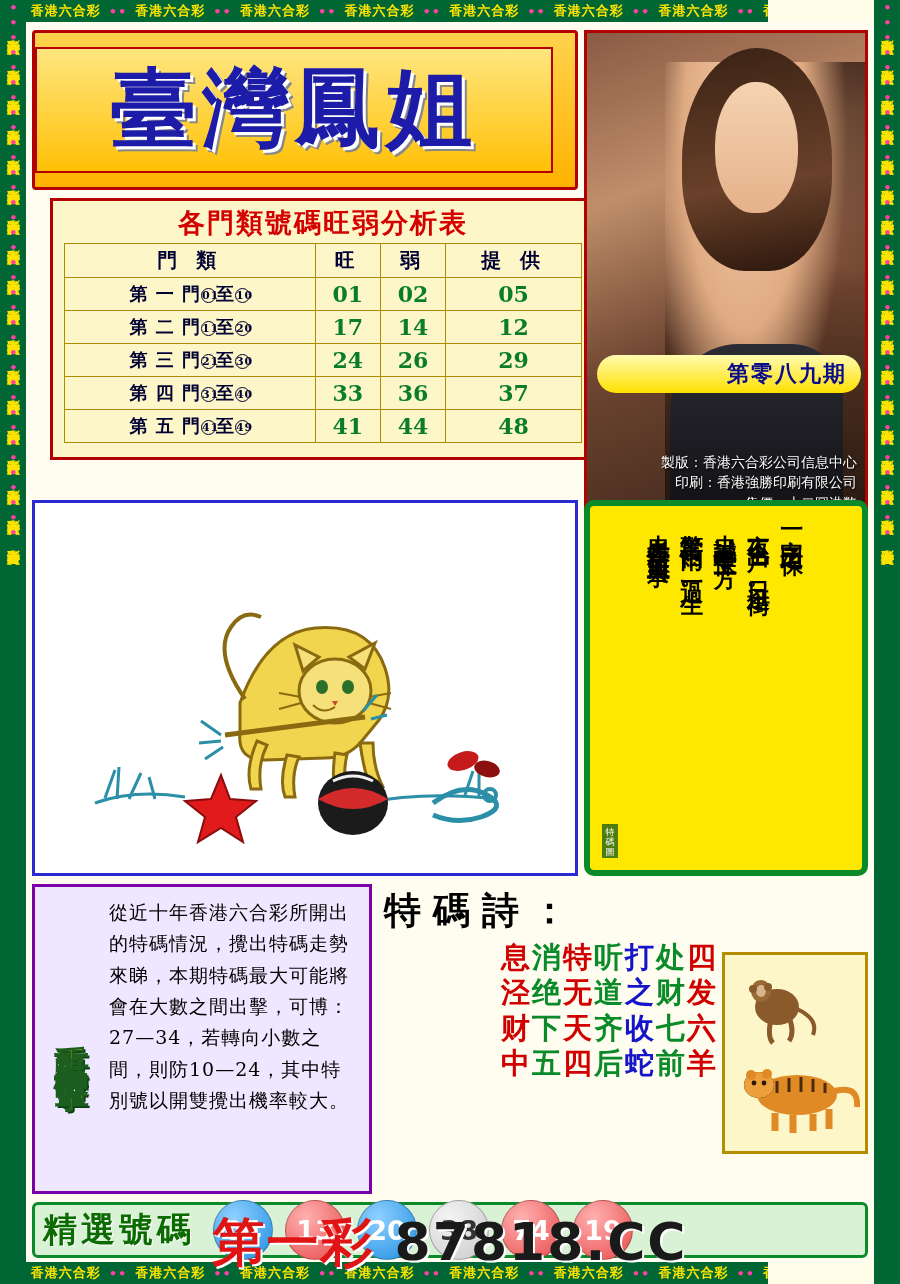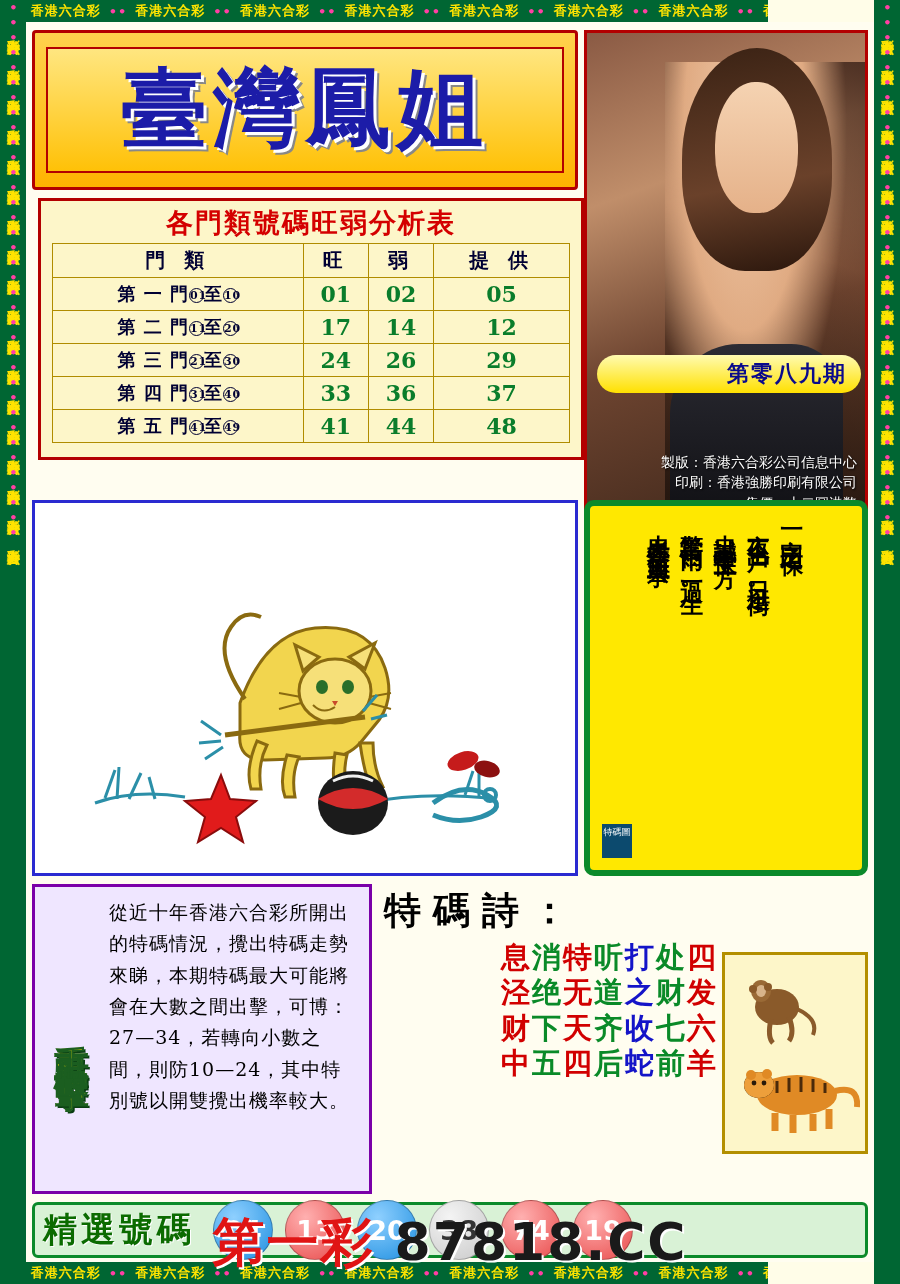--- a/index.html
+++ b/index.html
@@ -47,39 +47,39 @@
     width:848px; height:1240px;
     background:#fffdf0;
   }
 
   
   .title-box {
     position:absolute; left:6px; top:8px; width:546px; height:160px;
     background:linear-gradient(#ffd24d,#ffb300);
     border:3px solid #b30000;
     border-radius:4px;
-    display:flex; align-items:center; justify-content:center;
+    display:flex; align-items:center; 
   }
   .title-inner {
     width:96%; height:82%;
     border:2px solid #b30000;
     background:linear-gradient(#ffe680,#ffc107);
     display:flex; align-items:center; justify-content:center;
   }
   .title-text {
     font-family:"DejaVu Serif", serif;
     font-size:86px; font-weight:bold;
     color:#1c1ca8;
     letter-spacing:6px;
     text-shadow:3px 3px 0 #fff, 5px 5px 0 #888;
   }
 
   
   .table-box {
-    position:absolute; left:12px; top:176px; width:546px; height:262px;
+    position:absolute; left:24px; top:176px; width:546px; height:262px;
     background:#fdf6c9;
     border:3px solid #b30000;
   }
   .table-title {
     text-align:center;
     font-family:"DejaVu Serif", serif;
     font-size:27px; font-weight:bold;
     color:#d40000;
     padding:4px 0 2px;
     letter-spacing:2px;
@@ -179,21 +179,21 @@
   }
   .poem-col {
     writing-mode:vertical-rl; text-orientation:upright;
     font-family:"DejaVu Serif", serif;
     font-size:23px; font-weight:bold; color:#000;
     letter-spacing:5px;
     line-height:1.1;
   }
   .poem-stamp {
     position:absolute; left:12px; bottom:12px;
-    width:30px; height:34px; background:#0c4a6e;
+    width:16px; height:34px; background:#4d7c0f;
     color:#fff; font-size:9px; text-align:center;
     line-height:1.1; padding-top:4px;
     font-family:"DejaVu Serif", serif;
   }
 
   
   .key-box {
     position:absolute; left:6px; top:862px; width:340px; height:310px;
     border:3px solid #7a00a8;
     background:#efe6ff;

